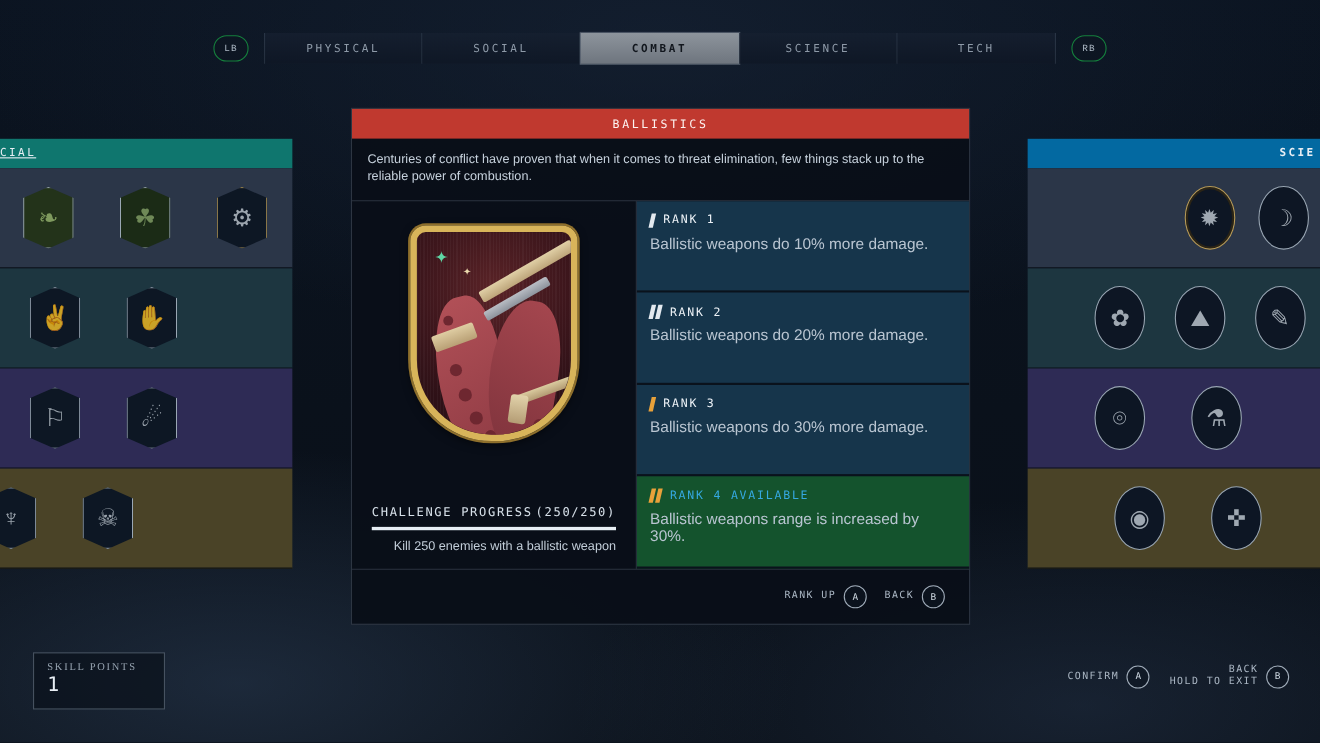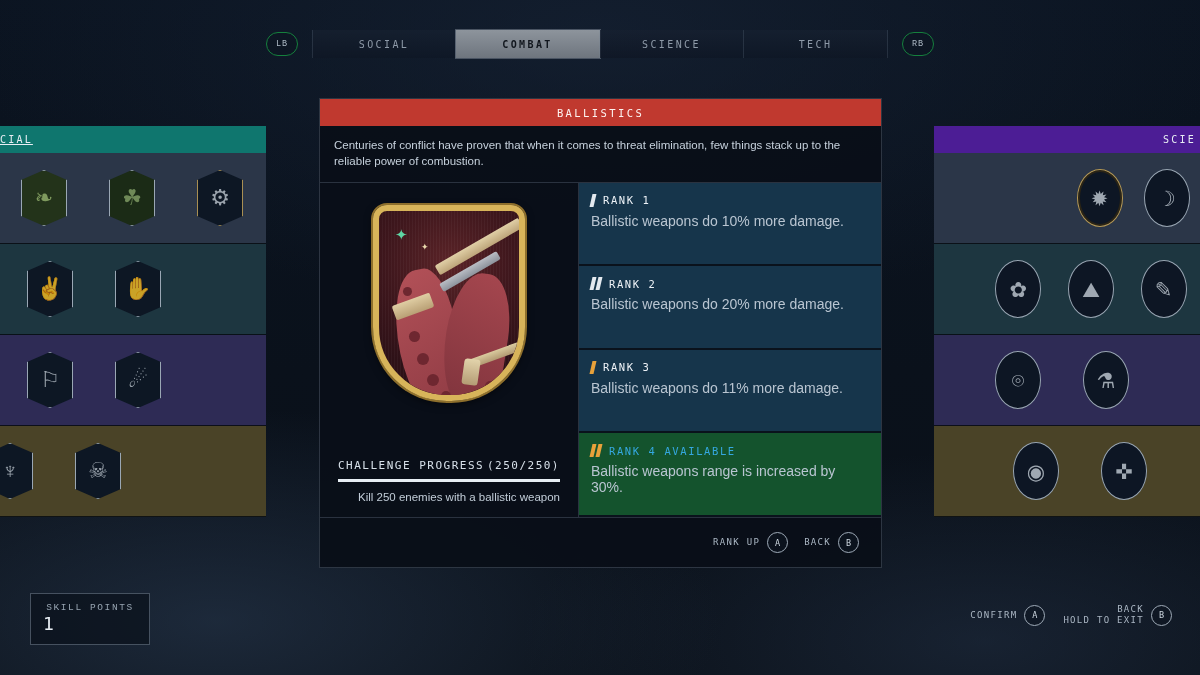--- a/index.html
+++ b/index.html
@@ -57,21 +57,21 @@
   }
   .sidepanel.left{ left:0; }
   .sidepanel.right{ left:934px; width:266px; }
   .sp-header{
     height:27px; display:flex; align-items:center;
     font-size:10px; letter-spacing:2.2px;
     font-family:"DejaVu Sans Mono", monospace;
     color:#e8eef4;
   }
   .sidepanel.left .sp-header{ background:#0f766e; justify-content:flex-start; padding-left:0;text-decoration:underline; }
-  .sidepanel.right .sp-header{ background:#4c1d95; justify-content:flex-end; padding-right:4px; }
+  .sidepanel.right .sp-header{ background:#0369a1; justify-content:flex-end; padding-right:4px;font-weight:bold; }
   .sp-rows{ position:relative; }
   .sp-row{
     height:91px; display:flex; align-items:center;
     border-bottom:1px solid rgba(6,10,16,.85);
     position:relative;
   }
   .sp-row.tint-slate{ background:#2b3648; }
   .sp-row.tint-teal{  background:#1d3640; }
   .sp-row.tint-indigo{background:#2e2b55; }
   .sp-row.tint-olive{ background:#4a4327; }
@@ -241,42 +241,43 @@
   }
 
   
   .skillpoints{
     position:absolute;left:30px;top:593px;width:120px;height:52px;
     border:1px solid rgba(140,155,172,.45);
     background:rgba(10,17,27,.7);
     padding:8px 12px;
   }
   .sp-label{
-    font-family:Liberation Mono, monospace;
-    font-size:9.5px;letter-spacing:1.6px;color:#96a3b0;text-align:center;
+    font-family:Liberation Serif, serif;
+    font-size:9.5px;letter-spacing:1.6px;color:#96a3b0;
   }
   .sp-value{
     font-family:"DejaVu Sans Mono", monospace;
     font-size:18px;color:#e8eef4;line-height:1.1;margin-top:1px;
   }
 
   
   .bottom-prompts{
     position:absolute;right:28px;top:604px;
     display:flex;align-items:center;gap:18px;
   }
 </style>
 </head>
 <body>
 
 <div class="bg-wash"></div>
 
 <div class="tabbar">
   <div class="bumper">LB</div>
   <div class="tabs" id="tab-list">
+      <div class="tab">PHYSICAL</div>
       <div class="tab">SOCIAL</div>
       <div class="tab active">COMBAT</div>
       <div class="tab">SCIENCE</div>
       <div class="tab">TECH</div>
     </div>
   <div class="bumper">RB</div>
 </div>
 
 <div class="sidepanel left">
   <div class="sp-header">CIAL</div>
@@ -454,21 +455,21 @@
           </div>
           <div class="rank-desc">Ballistic weapons do 20% more damage.</div>
         </div>
         <div class="rank">
           <div class="rank-head">
             <div class="ticks">
               <span class="tick gold"></span>
             </div>
             <div class="rank-title">RANK 3</div>
           </div>
-          <div class="rank-desc">Ballistic weapons do 11% more damage.</div>
+          <div class="rank-desc">Ballistic weapons do 30% more damage.</div>
         </div>
         <div class="rank locked">
           <div class="rank-head">
             <div class="ticks">
               <span class="tick gold"></span>
               <span class="tick gold"></span>
             </div>
             <div class="rank-title">RANK 4 AVAILABLE</div>
           </div>
           <div class="rank-desc">Ballistic weapons range is increased by 30%.</div>

